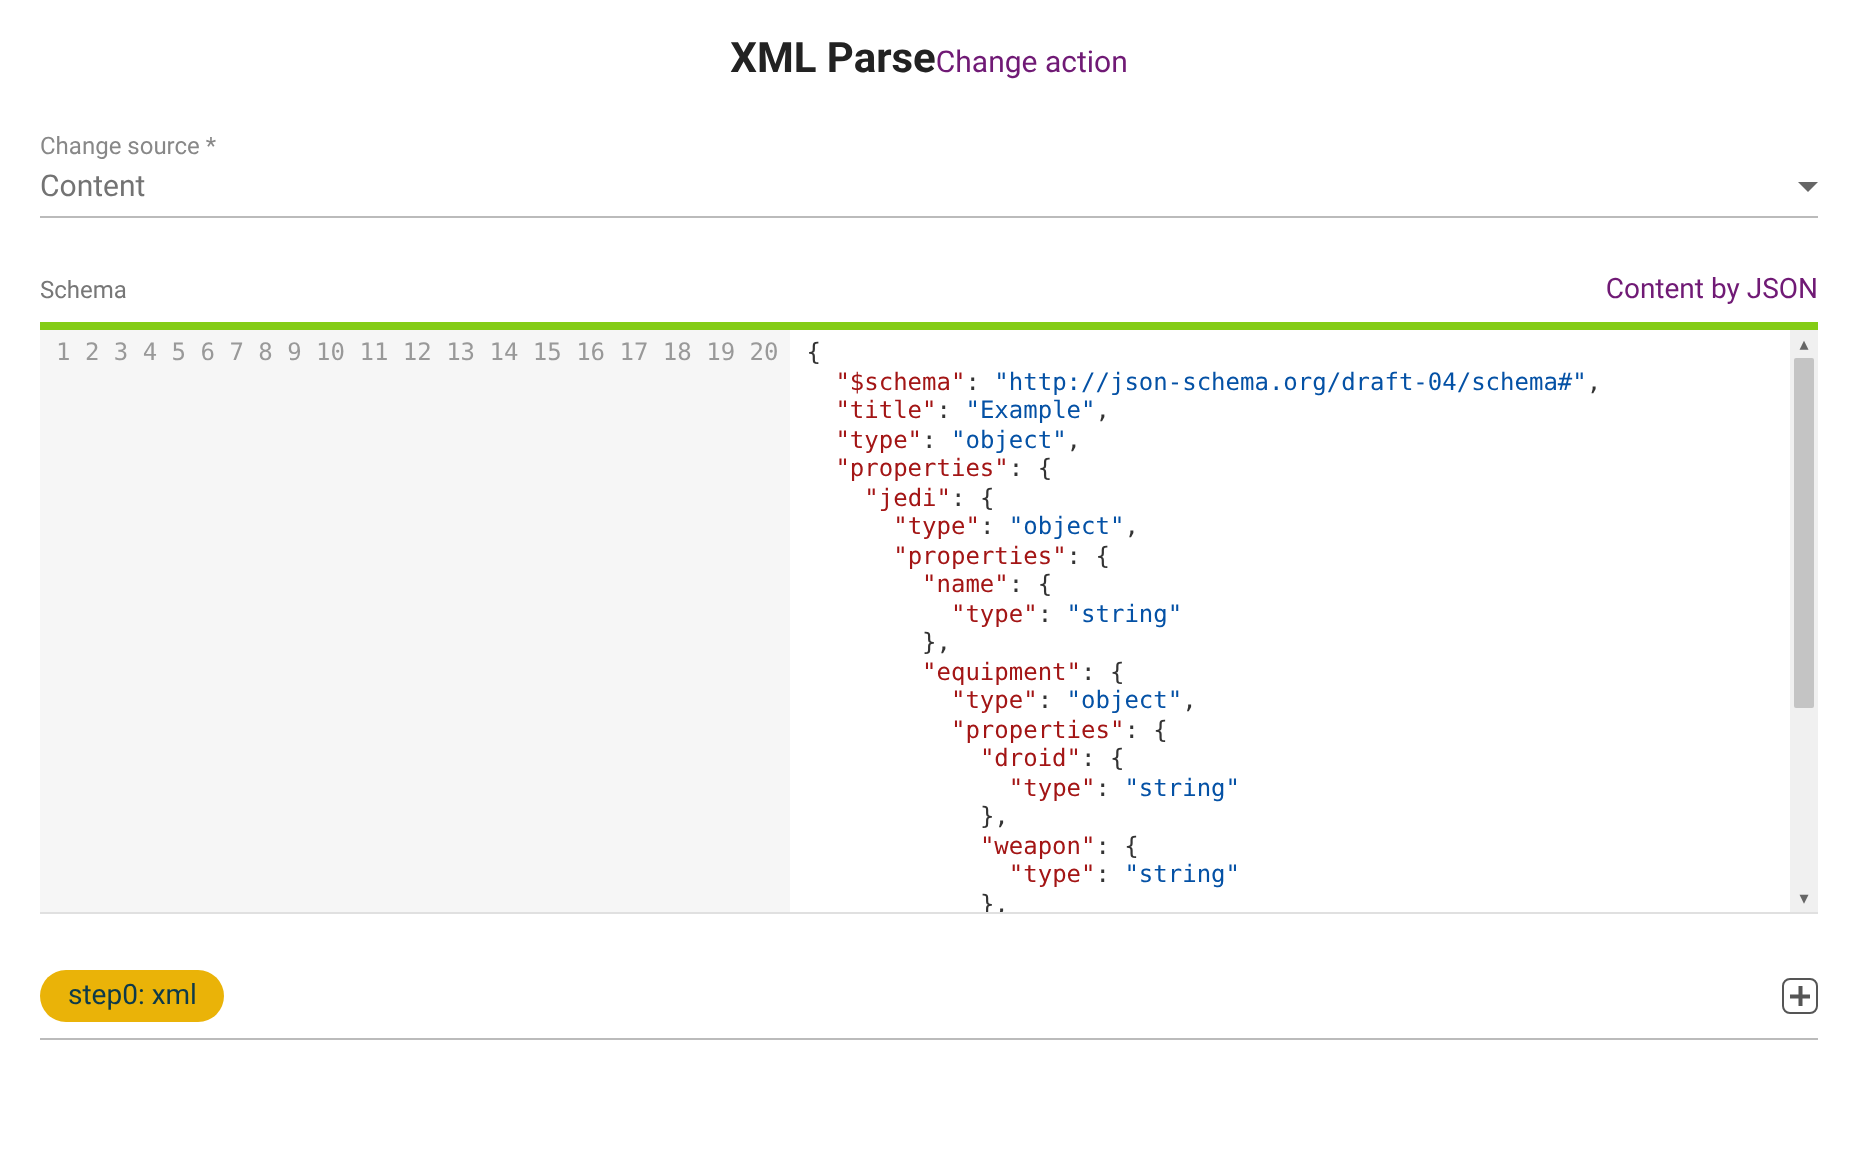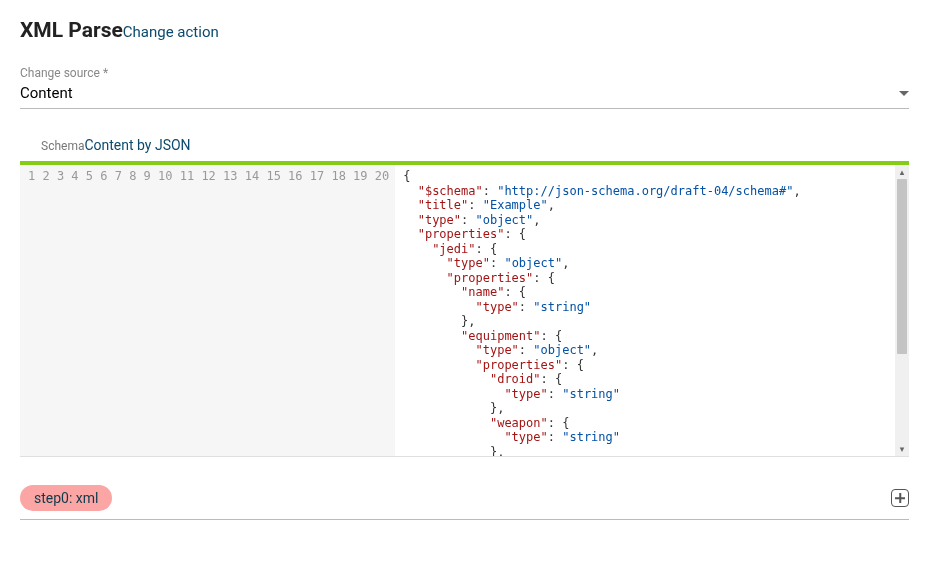--- a/index.html
+++ b/index.html
@@ -5,63 +5,63 @@
     * { margin: 0; padding: 0; box-sizing: border-box; }
     body {
       font-family: -apple-system, BlinkMacSystemFont, "Segoe UI", Roboto, Helvetica, Arial, sans-serif;
       background: #fff;
       padding: 18px 20px;
       width: 929px;
       color: #333;
     }
     .header-row {
       display: flex;
-      justify-content: flex-start;
+      justify-content: center;
       align-items: baseline;
       margin-bottom: 24px;
     }
     .title {
       font-size: 21px;
       font-weight: 700;
       color: #222;
     }
     .link-action {
-      color: #0c4a6e;
+      color: #701a75;
       font-size: 15px;
       cursor: pointer;
     }
     .field-label {
       font-size: 12px;
       color: #888;
       margin-bottom: 4px;
     }
     .select-row {
       display: flex;
       justify-content: space-between;
       align-items: center;
       border-bottom: 1px solid #bbb;
       padding-bottom: 6px;
       margin-bottom: 28px;
       cursor: pointer;
     }
     .select-value {
       font-size: 15px;
-      color: #000000;
+      color: #737373;
     }
     .caret-down {
       width: 0; height: 0;
       border-left: 5px solid transparent;
       border-right: 5px solid transparent;
       border-top: 5px solid #666;
     }
     .schema-header {
       display: flex;
+      justify-content: space-between;
       align-items: baseline;
       margin-bottom: 8px;
-      margin-left: 21px;
     }
     .schema-label {
       font-size: 12px;
       color: #777;
     }
     .editor-wrap {
       position: relative;
       border-top: 4px solid #84cc16;
       border-bottom: 1px solid #e0e0e0;
       height: 296px;
@@ -126,21 +126,21 @@
     }
     .source-row {
       display: flex;
       justify-content: space-between;
       align-items: center;
       border-bottom: 1px solid #bbb;
       padding-bottom: 8px;
       margin-top: 6px;
     }
     .chip {
-      background: #fca5a5;
+      background: #eab308;
       color: #0d3a4a;
       font-size: 14px;
       padding: 5px 14px;
       border-radius: 14px;
     }
     .plus-icon {
       width: 18px; height: 18px;
       border: 1.5px solid #555;
       border-radius: 4px;
       position: relative;

